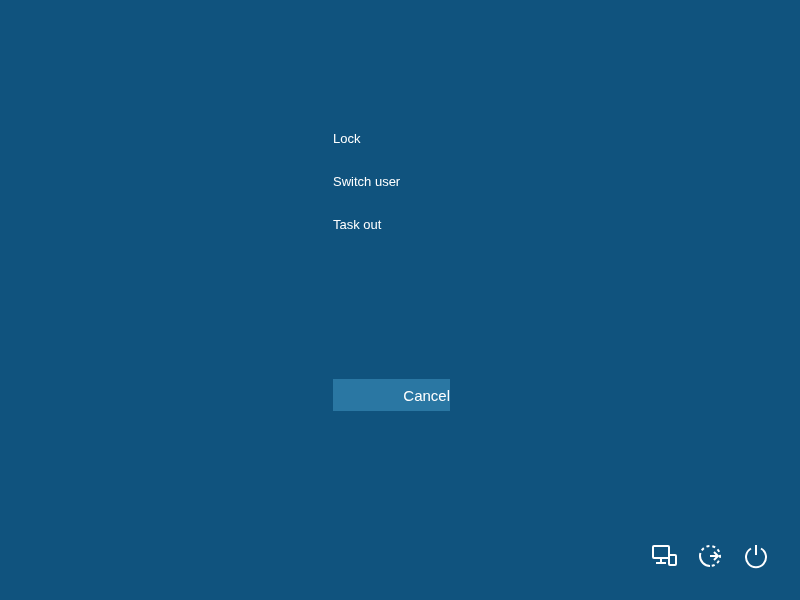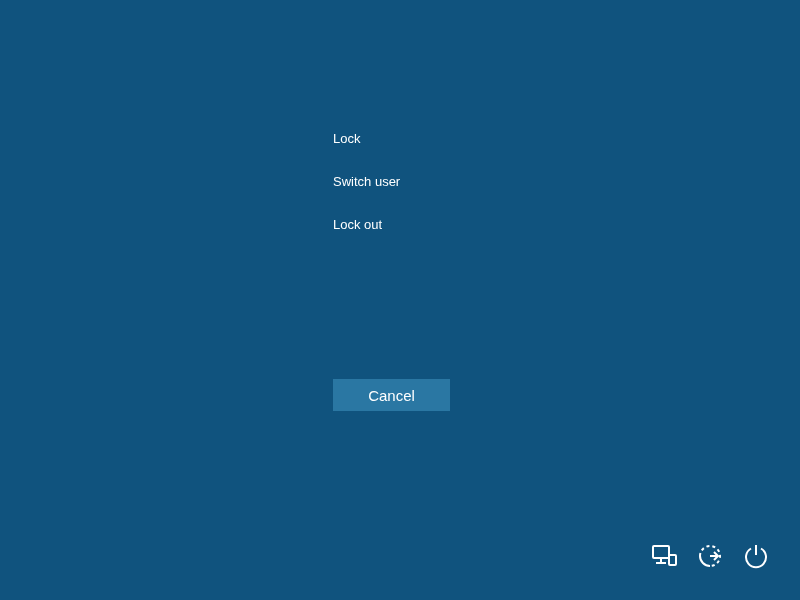--- a/index.html
+++ b/index.html
@@ -33,21 +33,21 @@
       left: 333px;
       top: 379px;
       width: 117px;
       height: 32px;
       background: #2a77a3;
       color: #fff;
       font-size: 15px;
       font-family: "Segoe UI", Arial, sans-serif;
       border: none;
       cursor: pointer;
-      text-align: center;
+      text-align: right;
     }
     .bottom-icons {
       position: absolute;
       right: 30px;
       bottom: 30px;
       display: flex;
       gap: 18px;
       align-items: center;
     }
     .icon {
@@ -62,21 +62,21 @@
       width: 28px;
       height: 28px;
     }
   </style>
 </head>
 <body>
 
 <div class="menu-container">
   <span class="menu-item">Lock</span>
   <span class="menu-item">Switch user</span>
-  <span class="menu-item">Lock out</span>
+  <span class="menu-item">Task out</span>
 </div>
 
 <button class="cancel-button">Cancel</button>
 
 <div class="bottom-icons">
   <div class="icon">
     <svg viewBox="0 0 28 28" fill="none" stroke="#fff" stroke-width="2">
       <rect x="3" y="4" width="16" height="12" rx="1"></rect>
       <line x1="11" y1="16" x2="11" y2="21"></line>
       <line x1="6" y1="21" x2="16" y2="21"></line>

